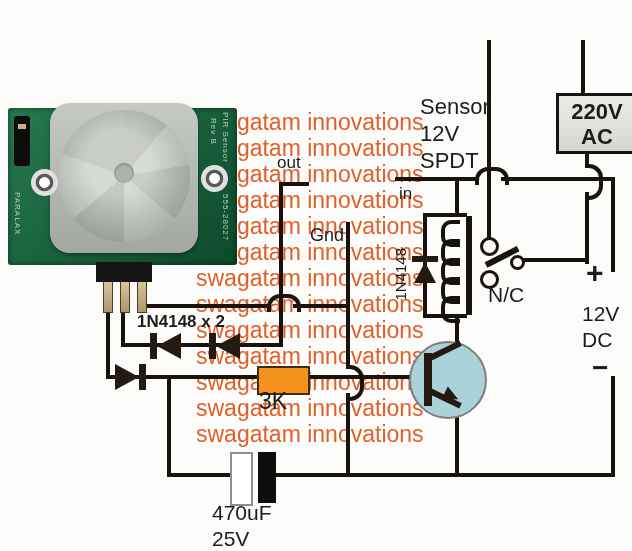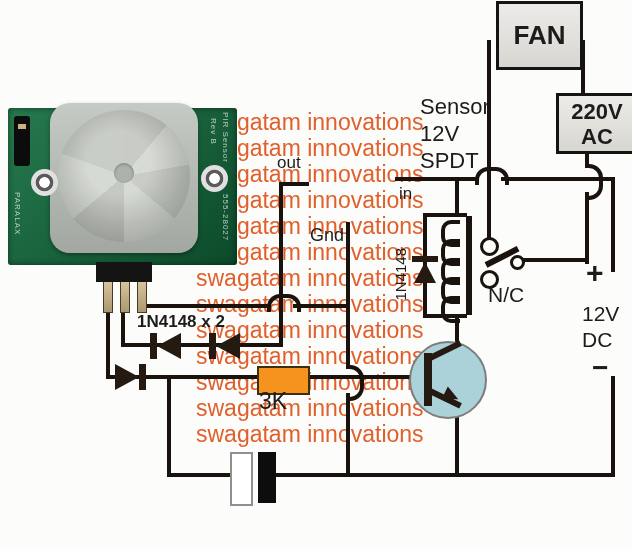--- a/index.html
+++ b/index.html
@@ -133,21 +133,20 @@
 
   <div class="abs" style="left:257px;top:366px;width:49px;height:25px;background:#f6921e;border:2px solid #3d2e0e;z-index:4"></div>
   <div class="abs" style="left:230px;top:452px;width:19px;height:50px;background:#ffffff;border:2px solid #8f8f8f;z-index:4"></div>
   <div class="abs" style="left:258px;top:452px;width:18px;height:51px;background:#0d0d0d;z-index:4"></div>
   <div class="abs" style="left:409px;top:341px;width:74px;height:74px;border-radius:50%;background:#aad2d8;border:2px solid #7d7d7d;z-index:3"></div>
   <div class="abs" style="left:424px;top:353px;width:8px;height:53px;background:#241a12;z-index:4"></div>
   <div class="abs" style="left:430px;top:355px;width:34px;height:6px;background:#241a12;transform:rotate(-26deg);transform-origin:left center;z-index:4"></div>
   <div class="abs" style="left:430px;top:388px;width:34px;height:6px;background:#241a12;transform:rotate(26deg);transform-origin:left center;z-index:4"></div>
   <div class="tri" style="left:444px;top:389px;border-top:7px solid transparent;border-bottom:7px solid transparent;border-left:15px solid #241a12;transform:rotate(26deg);z-index:4"></div>
 
-  <div class="comp-box bold" style="left:496px;top:1px;width:81px;height:63px;font-size:26px">FAN</div>
   <div class="comp-box bold" style="left:556px;top:93px;width:76px;height:55px;font-size:22px;line-height:25px">220V
 AC</div>
 
   <div class="abs pir" style="left:8px;top:108px;width:229px;height:157px;background:linear-gradient(135deg,#267a4e,#0c4a2a);border-radius:3px;box-shadow:inset 0 0 6px rgba(0,0,0,.5)"></div>
   <div class="abs" style="left:14px;top:116px;width:16px;height:50px;background:#0c0c0c;border-radius:3px;z-index:6"></div>
   <div class="abs" style="left:18px;top:124px;width:8px;height:5px;background:#c9b183;z-index:7"></div>
   <div class="abs" style="left:50px;top:103px;width:148px;height:150px;background:linear-gradient(#c6cac4,#a3a7a1);border-radius:20px;box-shadow:0 2px 4px rgba(0,0,0,.35);z-index:6"></div>
   <div class="abs" style="left:58px;top:110px;width:132px;height:132px;border-radius:50%;z-index:7;background:conic-gradient(rgba(0,0,0,.06) 0 40deg,rgba(255,255,255,.07) 40deg 80deg,rgba(0,0,0,.05) 80deg 130deg,rgba(255,255,255,.06) 130deg 180deg,rgba(0,0,0,.07) 180deg 230deg,rgba(255,255,255,.05) 230deg 290deg,rgba(0,0,0,.05) 290deg 360deg),radial-gradient(circle at 46% 40%,#d4d8d2 0 30%,#b3b7b1 60%,#8f938d 100%)"></div>
   <div class="abs" style="left:114px;top:163px;width:20px;height:20px;border-radius:50%;background:#aeb2ac;box-shadow:inset 0 1px 3px rgba(0,0,0,.3);z-index:8"></div>
   <div class="hole" style="left:31px;top:169px"></div>
@@ -168,14 +167,16 @@
   <div class="lbl" style="left:399px;top:184px;font-size:17px">in</div>
   <div class="lbl" style="left:310px;top:225px;font-size:18px">Gnd</div>
   <div class="lbl bold" style="left:137px;top:312px;font-size:17px">1N4148 x 2</div>
   <div class="lbl" style="left:392px;top:248px;font-size:15px;writing-mode:vertical-rl;transform:rotate(180deg)">1N4148</div>
   <div class="lbl" style="left:488px;top:283px;font-size:21px">N/C</div>
   <div class="lbl bold" style="left:586px;top:256px;font-size:30px">+</div>
   <div class="lbl" style="left:582px;top:301px;font-size:21px;line-height:26px">12V
 DC</div>
   <div class="lbl bold" style="left:592px;top:352px;font-size:28px">−</div>
   <div class="lbl" style="left:259px;top:388px;font-size:23px">3K</div>
+  <div class="lbl" style="left:212px;top:500px;font-size:21px;line-height:26px">470uF
+25V</div>
 
 </div>
 
 </body></html>

